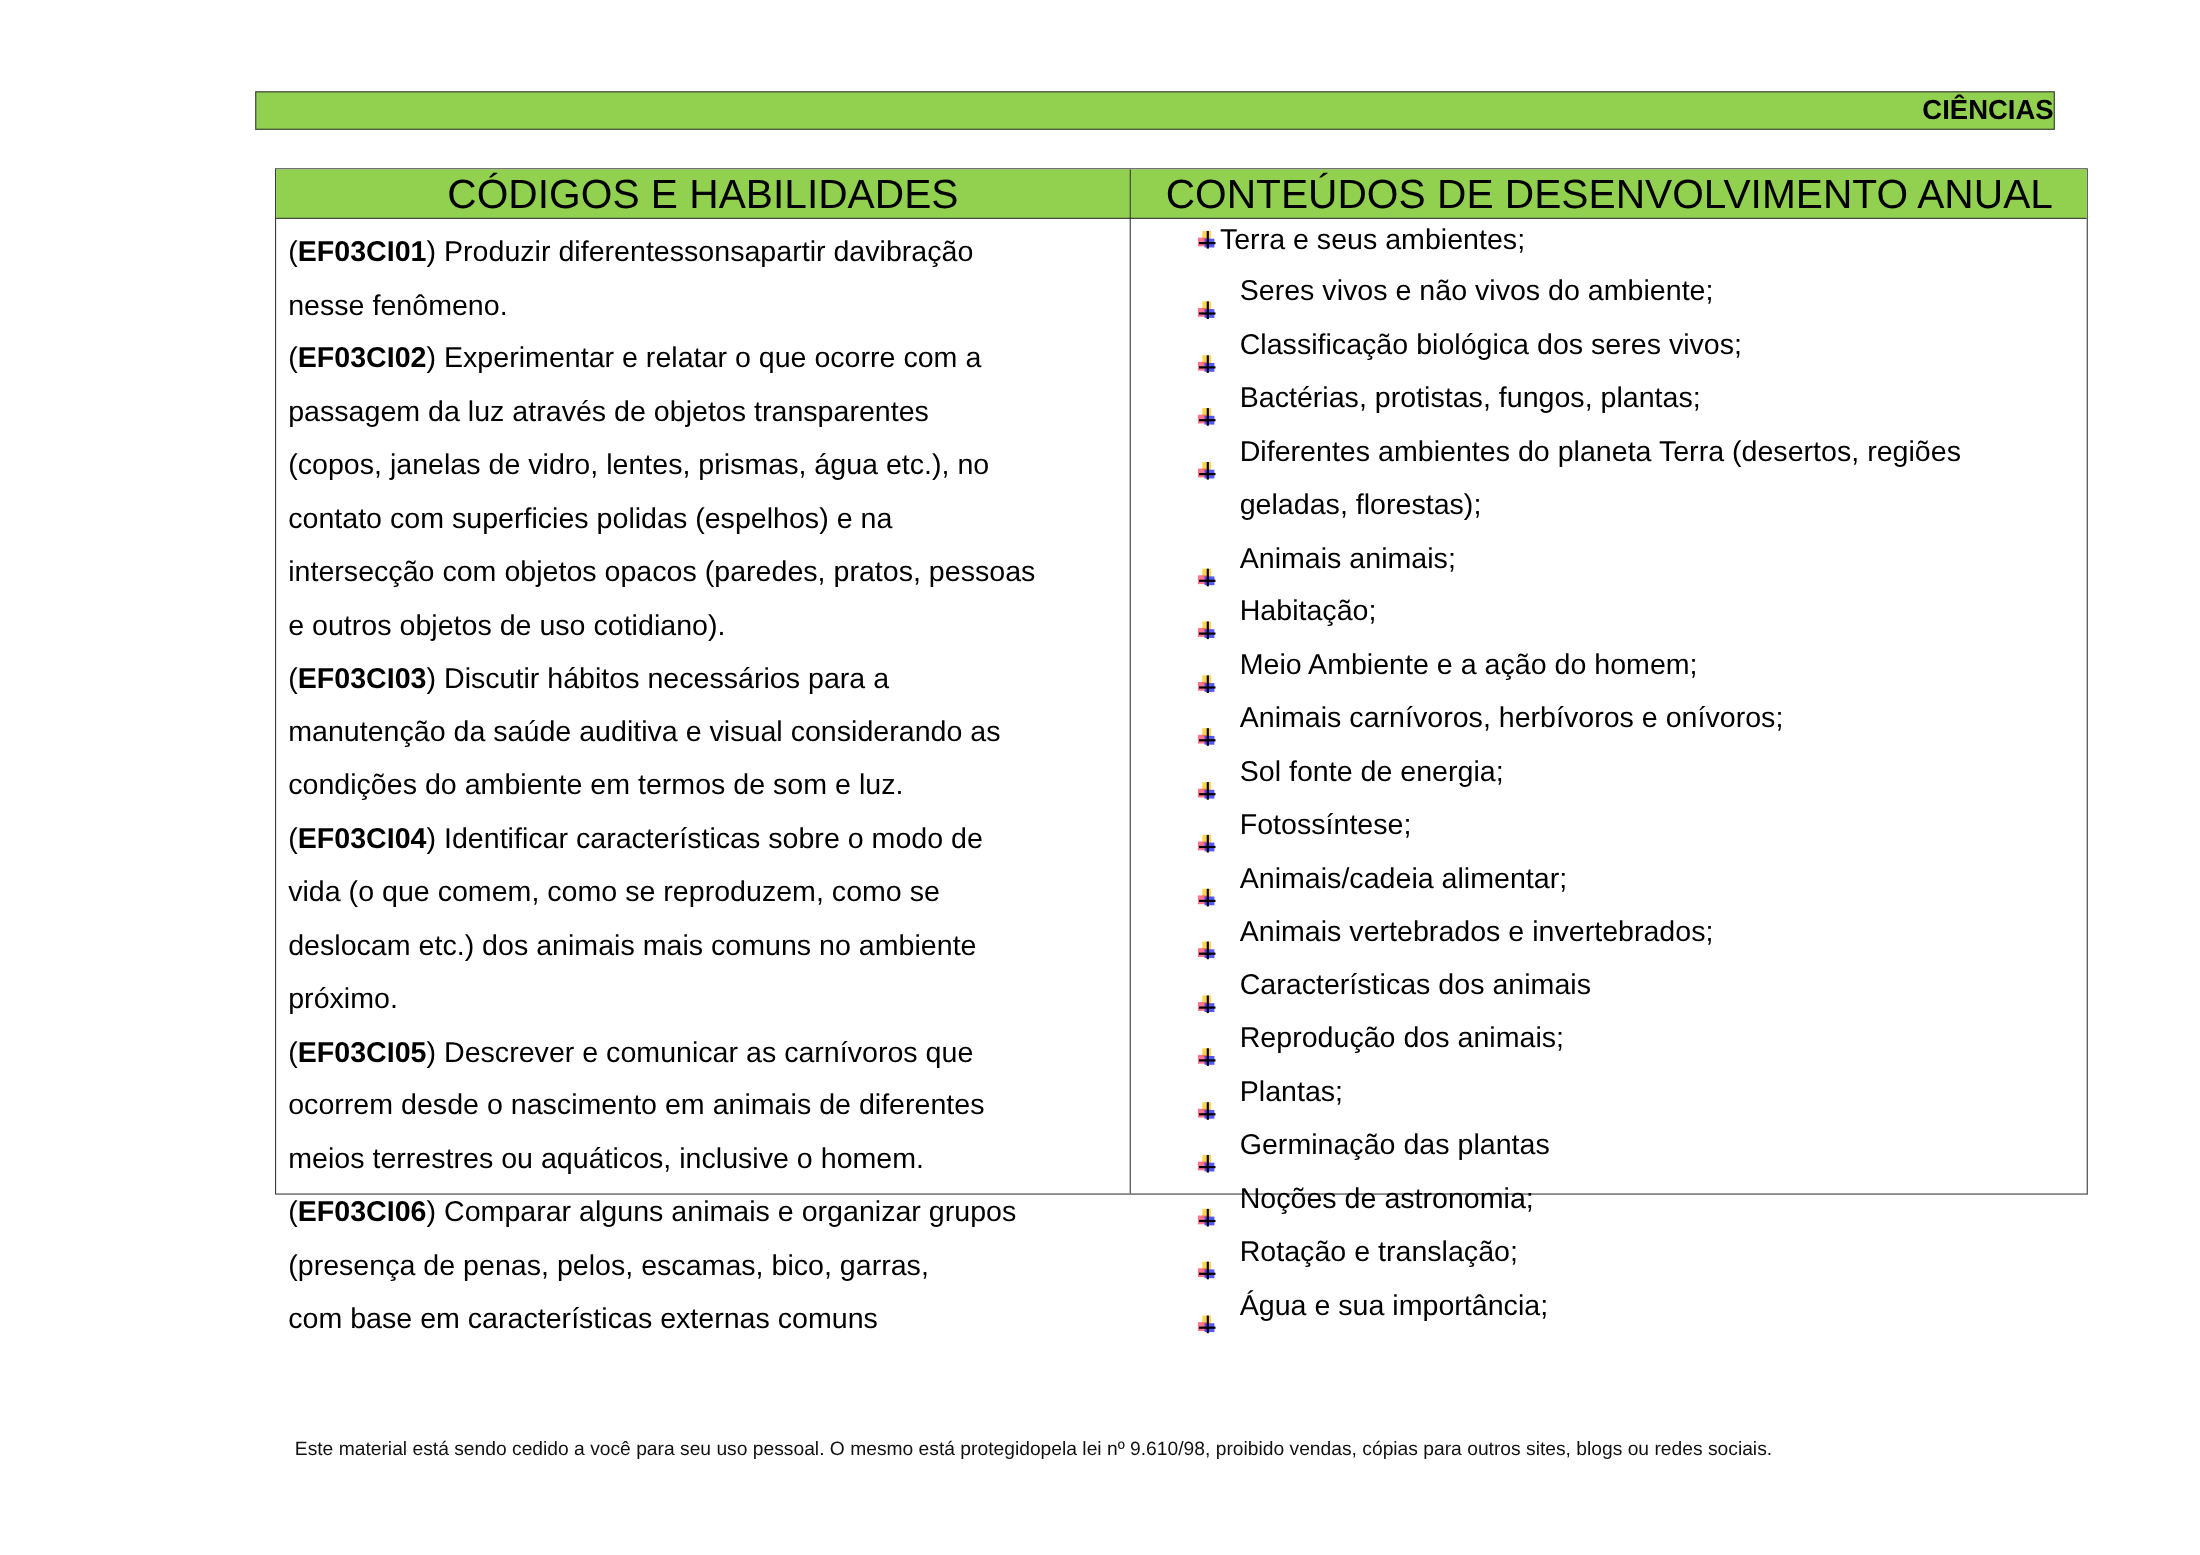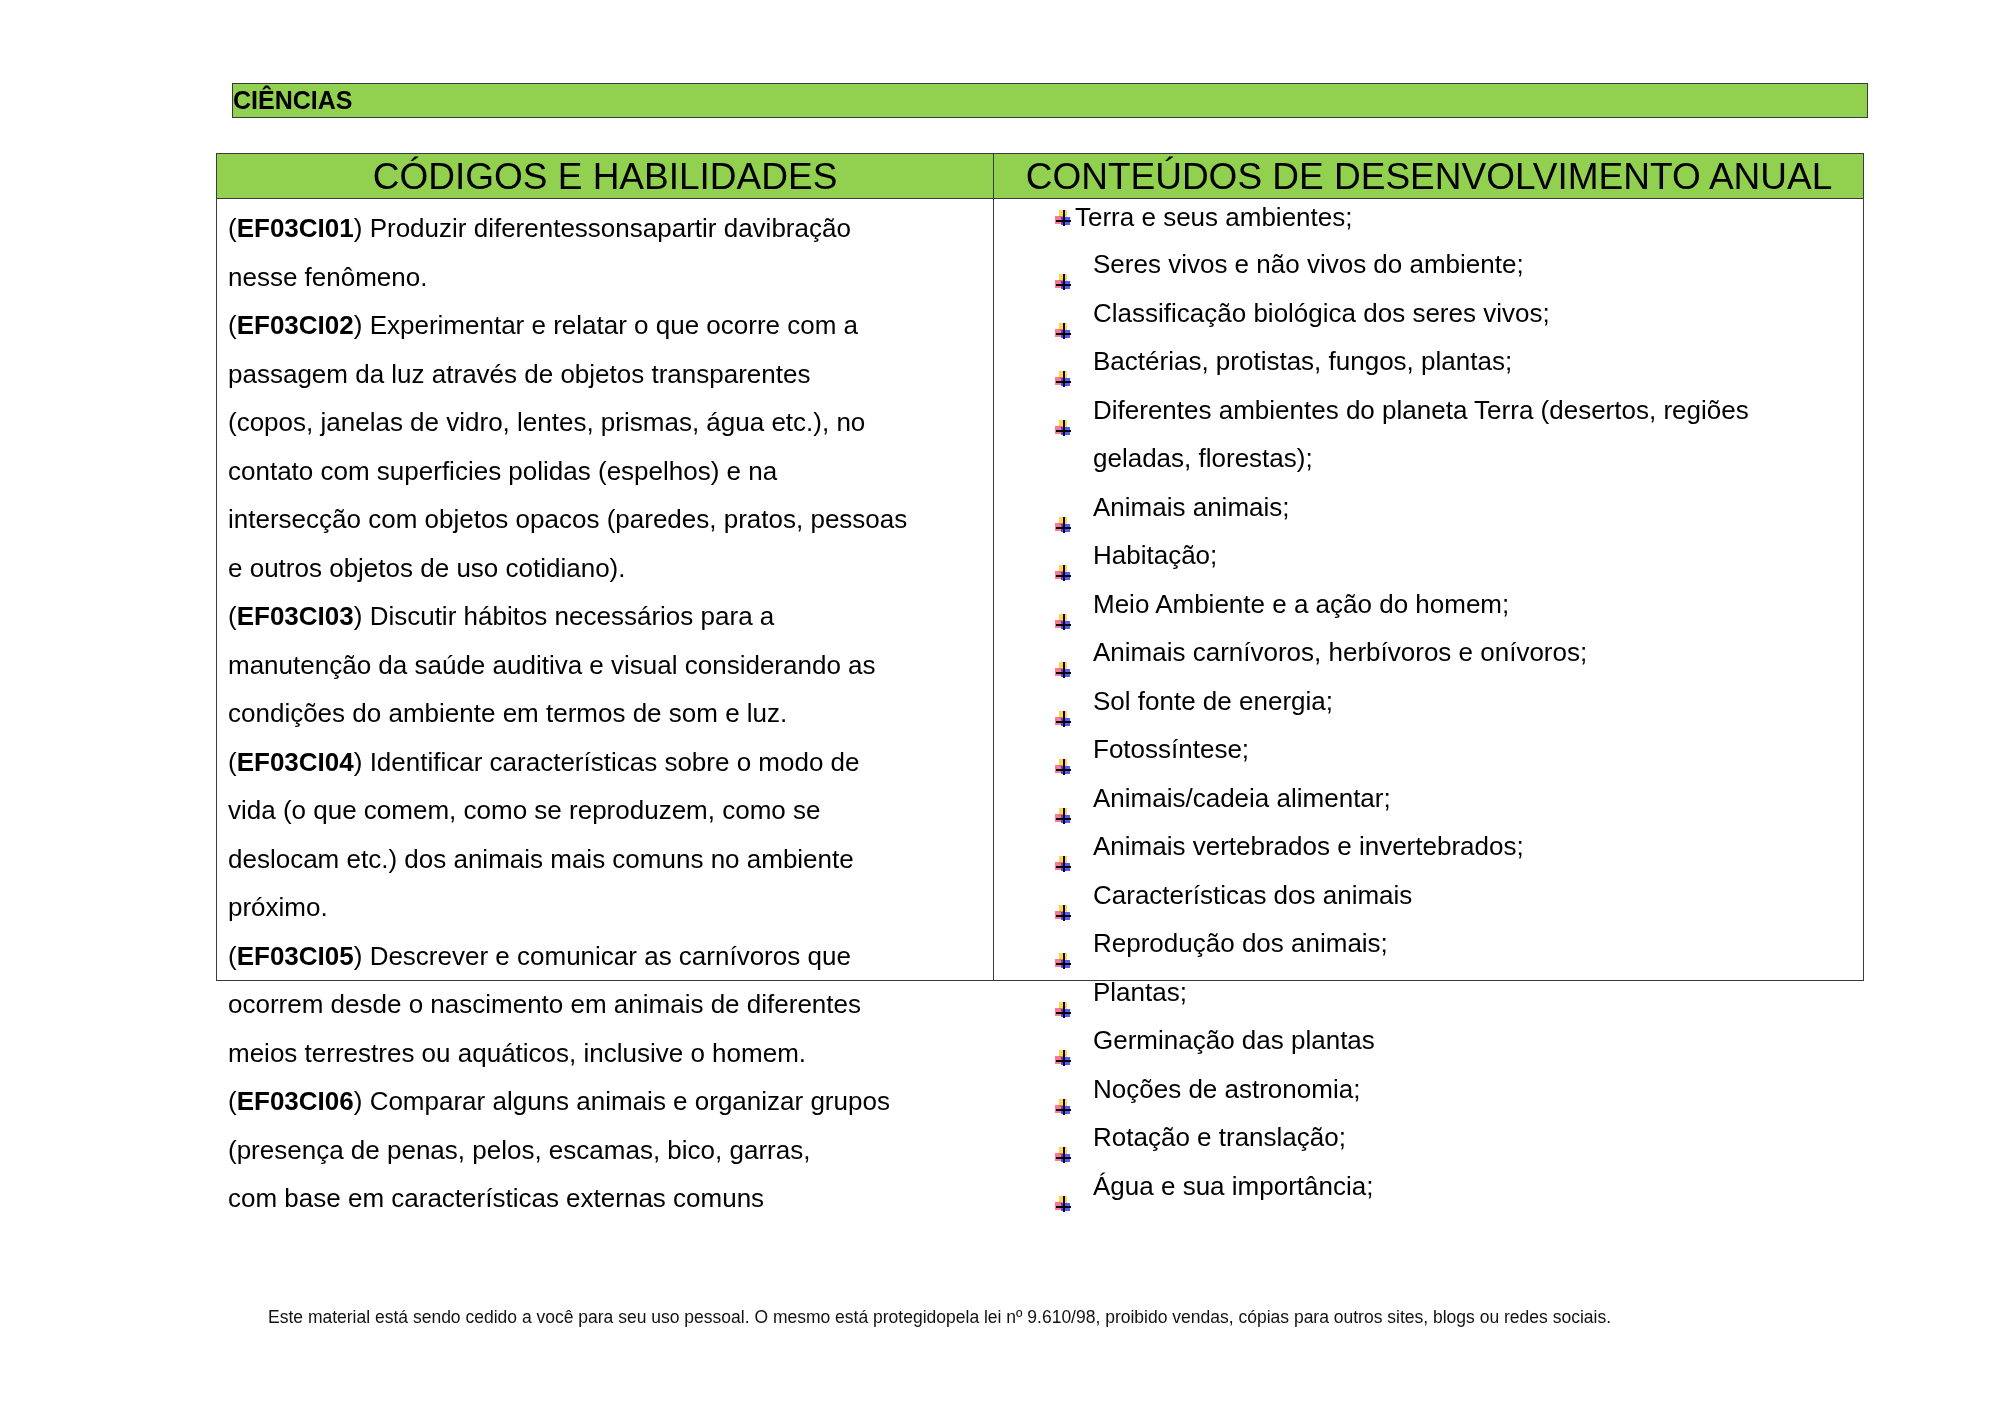--- a/index.html
+++ b/index.html
@@ -3,24 +3,24 @@
   <meta charset="utf-8">
   <style>
     html, body { margin: 0; padding: 0; background: #ffffff; }
     body {
       width: 2000px; height: 1414px; position: relative; overflow: hidden;
       font-family: "Liberation Sans", sans-serif; color: #000;
     }
     .title-bar {
       position: absolute; left: 232px; top: 83px; width: 1636px; height: 35px;
       background: #92D050; border: 1px solid #3a3a3a; box-sizing: border-box;
-      text-align: left; font-weight: bold; font-size: 25px; line-height: 33px;
+      text-align: right; font-weight: bold; font-size: 25px; line-height: 33px;
     }
     .table {
-      position: absolute; left: 216px; top: 153px; width: 1648px; height: 828px;
+      position: absolute; left: 250px; top: 153px; width: 1648px; height: 933px;
       border: 1px solid #3a3a3a; box-sizing: border-box;
     }
     .header-row {
       position: absolute; left: 0; top: 0; width: 100%; height: 45px;
       background: #92D050; border-bottom: 1px solid #3a3a3a; box-sizing: border-box;
     }
     .header-cell {
       position: absolute; top: 0; height: 44px; text-align: center;
       font-size: 37px; line-height: 46px; white-space: nowrap;
     }

